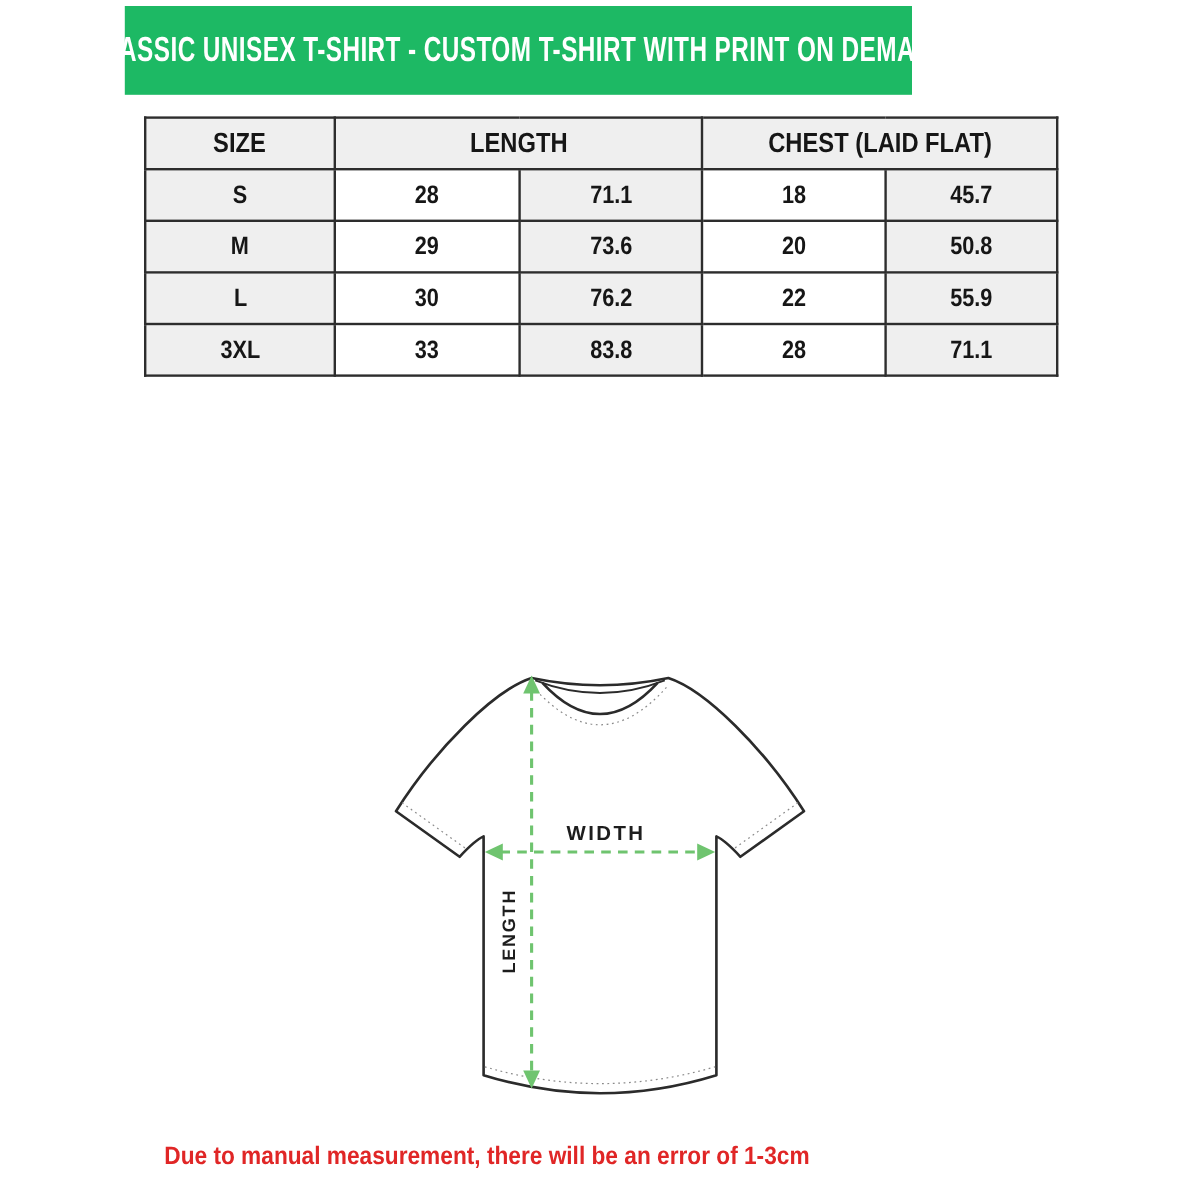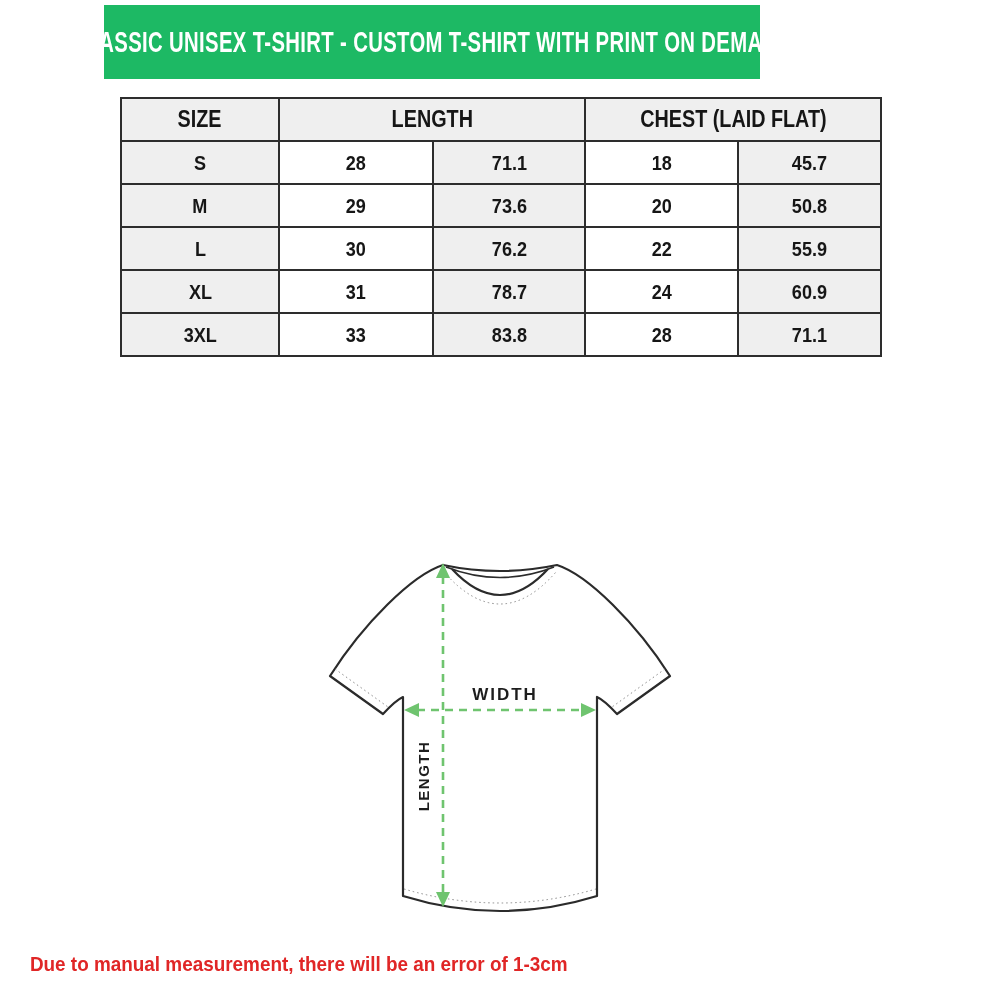--- a/index.html
+++ b/index.html
@@ -26,21 +26,21 @@
     padding:0;font-weight:700;color:#161616;background:#ffffff;overflow:hidden;
   }
   .size-table th{background:#efefef;font-size:23px;}
   .size-table td{font-size:21px;}
   .size-table td.shaded{background:#efefef;}
   .cond{display:inline-block;transform:scaleX(0.86);white-space:nowrap;}
   
   .diagram{position:absolute;left:320px;top:548px;width:360px;height:390px;}
   
   .footer-note{
-    position:absolute;left:0;top:952px;width:812px;
+    position:absolute;left:0;top:952px;width:812px;text-align:center;
   }
   .footer-note span{
     color:#e02626;font-weight:700;font-size:21px;display:inline-block;
     transform:scaleX(0.90);white-space:nowrap;
   }
 </style>
 </head>
 <body>
 
 <div class="screen">
@@ -81,27 +81,20 @@
           <td class="shaded"><span class="cond">50.8</span></td>
         </tr>
         <tr>
           <td class="shaded"><span class="cond">L</span></td>
           <td><span class="cond">30</span></td>
           <td class="shaded"><span class="cond">76.2</span></td>
           <td><span class="cond">22</span></td>
           <td class="shaded"><span class="cond">55.9</span></td>
         </tr>
         <tr>
-          <td class="shaded"><span class="cond">XL</span></td>
-          <td><span class="cond">31</span></td>
-          <td class="shaded"><span class="cond">78.7</span></td>
-          <td><span class="cond">24</span></td>
-          <td class="shaded"><span class="cond">60.9</span></td>
-        </tr>
-        <tr>
           <td class="shaded"><span class="cond">3XL</span></td>
           <td><span class="cond">33</span></td>
           <td class="shaded"><span class="cond">83.8</span></td>
           <td><span class="cond">28</span></td>
           <td class="shaded"><span class="cond">71.1</span></td>
         </tr>
       </tbody>
     </table>
   </div>
 

